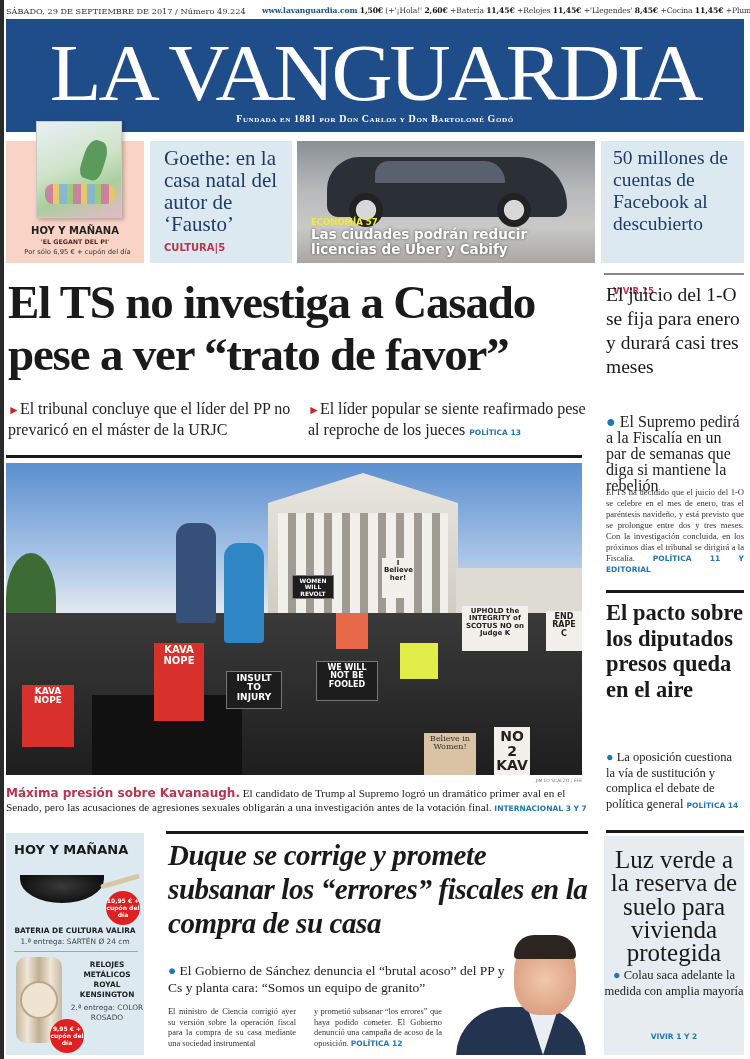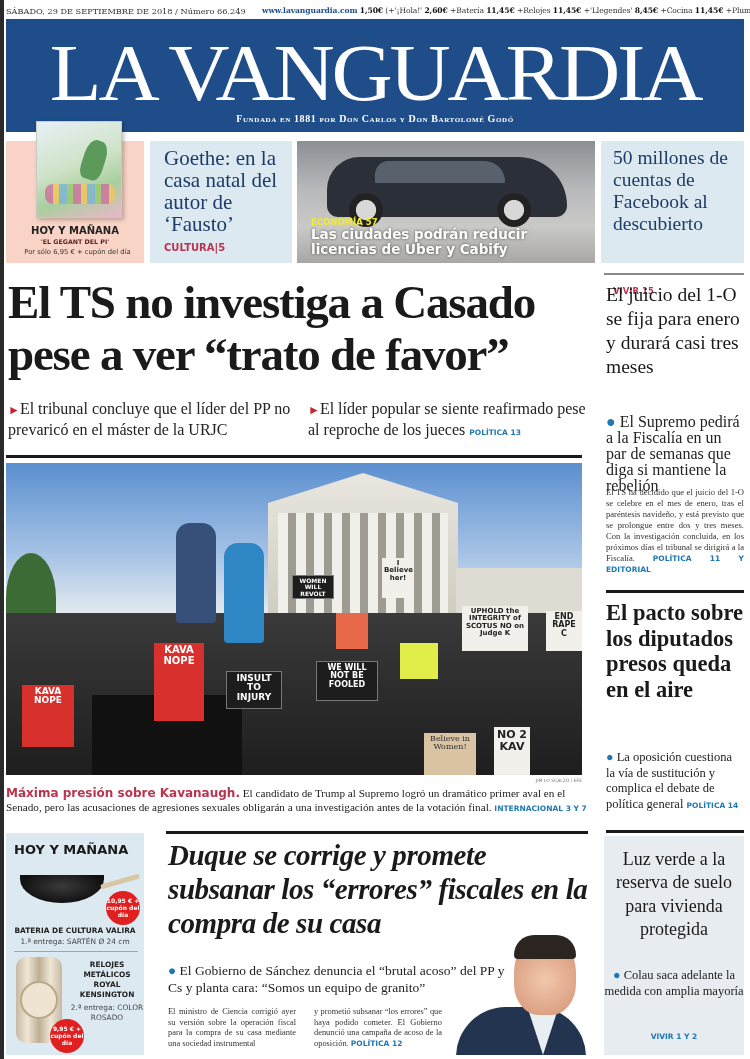--- a/index.html
+++ b/index.html
@@ -95,32 +95,32 @@
   .duque-body { top: 1007px; width: 128px; font-family: "Liberation Serif", serif; font-size: 8.4px; line-height: 10.6px; color: #333; text-align: justify; }
   .duque-body.c1 { left: 168px; }
   .duque-body.c2 { left: 314px; }
   .portrait { left: 452px; top: 935px; width: 136px; height: 120px; overflow: hidden; }
   .portrait .head { position: absolute; left: 62px; top: 2px; width: 62px; height: 78px; border-radius: 45% 45% 40% 40%; background: radial-gradient(circle at 50% 55%, #f1c7ac 0%, #d99c7e 75%); }
   .portrait .hair { position: absolute; left: 62px; top: 0; width: 62px; height: 24px; border-radius: 30px 30px 6px 6px; background: #2b2420; }
   .portrait .suit { position: absolute; left: 4px; top: 72px; width: 130px; height: 60px; background: #22344f; border-radius: 50px 50px 0 0; }
   .portrait .shirt { position: absolute; left: 76px; top: 74px; width: 30px; height: 46px; background: #e9eef3; clip-path: polygon(0 0, 100% 0, 50% 100%); }
 
   .luz { left: 604px; top: 836px; width: 140px; height: 219px; background: #e6ecef; }
-  .luz .h { position: absolute; left: 0; top: 12px; width: 140px; text-align: center; font-family: "Liberation Serif", serif; font-size: 18px; line-height: 23.3px; color: #1a1a1a; }
+  .luz .h { position: absolute; left: 0; top: 12px; width: 140px; text-align: center; font-family: "Liberation Serif", serif; font-size: 25px; line-height: 23.3px; color: #1a1a1a; }
   .luz .b { position: absolute; left: 0; top: 132px; width: 140px; text-align: center; font-family: "Liberation Serif", serif; font-size: 12.5px; line-height: 15.5px; color: #222; }
   .luz .ref { position: absolute; left: 0; top: 196px; width: 140px; text-align: center; }
   .frame-left { left: 0; top: 0; width: 4px; height: 1059px; background: #2a2a2a; }
 </style>
 </head>
 <body>
 
 <div class="abs frame-left"></div>
 
 <div class="abs topline">
-  <span class="date">SÁBADO, 29 DE SEPTIEMBRE DE 2018 / Número 66.249</span>
+  <span class="date">SÁBADO, 29 DE SEPTIEMBRE DE 2017 / Número 49.224</span>
   <span class="prices">
     <span class="url">www.lavanguardia.com</span>
     <b>1,50€</b>
     <span>(+'¡Hola!'</span> <b>2,60€</b>
     <span>+Batería</span> <b>11,45€</b>
     <span>+Relojes</span> <b>11,45€</b>
     <span>+'Llegendes'</span> <b>8,45€</b>
     <span>+Cocina</span> <b>11,45€</b>
     <span>+Plumas</span> 
      
@@ -185,21 +185,21 @@
   <div class="sign red" style="left:148px;top:180px;width:50px;height:78px;font-size:10px;">KAVA NOPE</div>
   <div class="sign red" style="left:16px;top:222px;width:52px;height:62px;font-size:9px;">KAVA NOPE</div>
   <div class="sign dark" style="left:220px;top:208px;width:56px;height:38px;font-size:9px;">INSULT TO INJURY</div>
   <div class="sign dark" style="left:310px;top:198px;width:62px;height:40px;font-size:8px;">WE WILL NOT BE FOOLED</div>
   <div class="sign dark" style="left:286px;top:112px;width:42px;height:24px;font-size:6px;">WOMEN WILL REVOLT</div>
   <div class="sign white" style="left:376px;top:95px;width:32px;height:40px;font-size:7px;">I Believe her!</div>
   <div class="sign white" style="left:456px;top:143px;width:66px;height:45px;font-size:7px;">UPHOLD the INTEGRITY of SCOTUS NO on Judge K</div>
   <div class="sign orange" style="left:330px;top:150px;width:32px;height:36px;font-size:6px;"></div>
   <div class="sign yellow" style="left:394px;top:180px;width:38px;height:36px;font-size:5px;"></div>
   <div class="sign card" style="left:418px;top:270px;width:52px;height:42px;font-size:8px;">Believe in Women!</div>
-  <div class="sign white" style="left:488px;top:264px;width:36px;height:49px;font-size:11px;">NO 2 KAV</div>
+  <div class="sign white" style="left:488px;top:264px;width:36px;height:49px;font-size:14px;">NO 2 KAV</div>
   <div class="sign white" style="left:540px;top:148px;width:36px;height:40px;font-size:8px;">END RAPE C</div>
 </div>
 <div class="abs credit">JIM LO SCALZO / EFE</div>
 
 <div class="abs caption">
   <span class="lead">Máxima presión sobre Kavanaugh.</span>
   <span>El candidato de Trump al Supremo logró un dramático primer aval en el Senado, pero las acusaciones de agresiones sexuales obligarán a una investigación antes de la votación final.</span>
   <span class="ref">INTERNACIONAL 3 Y 7</span>
 </div>
 

